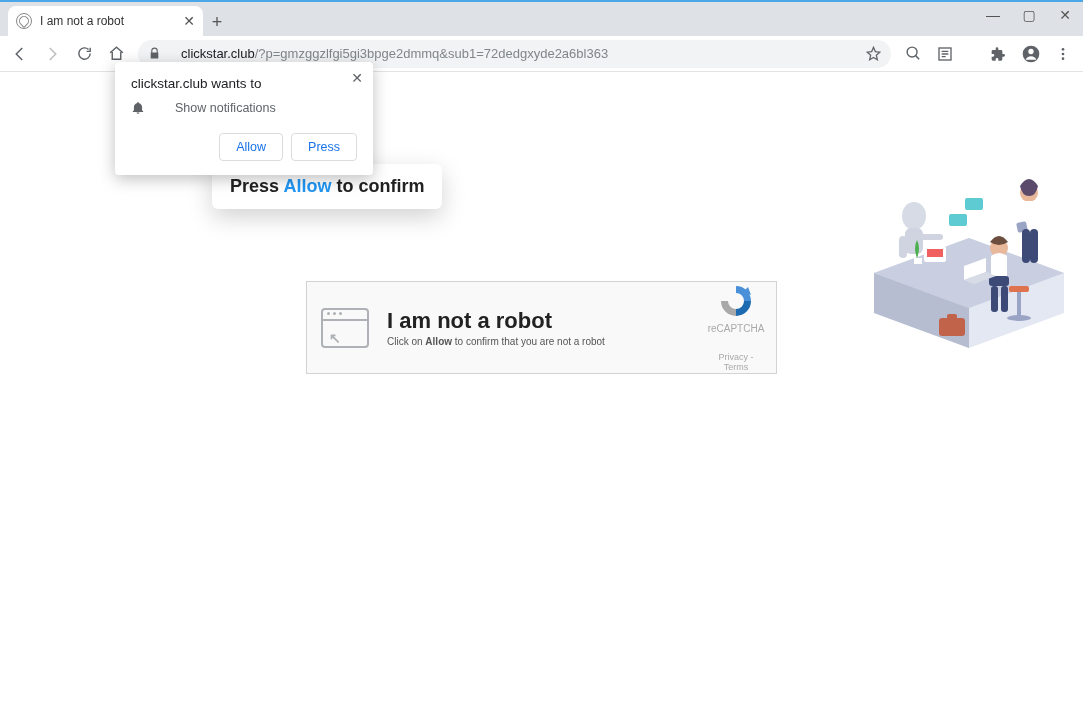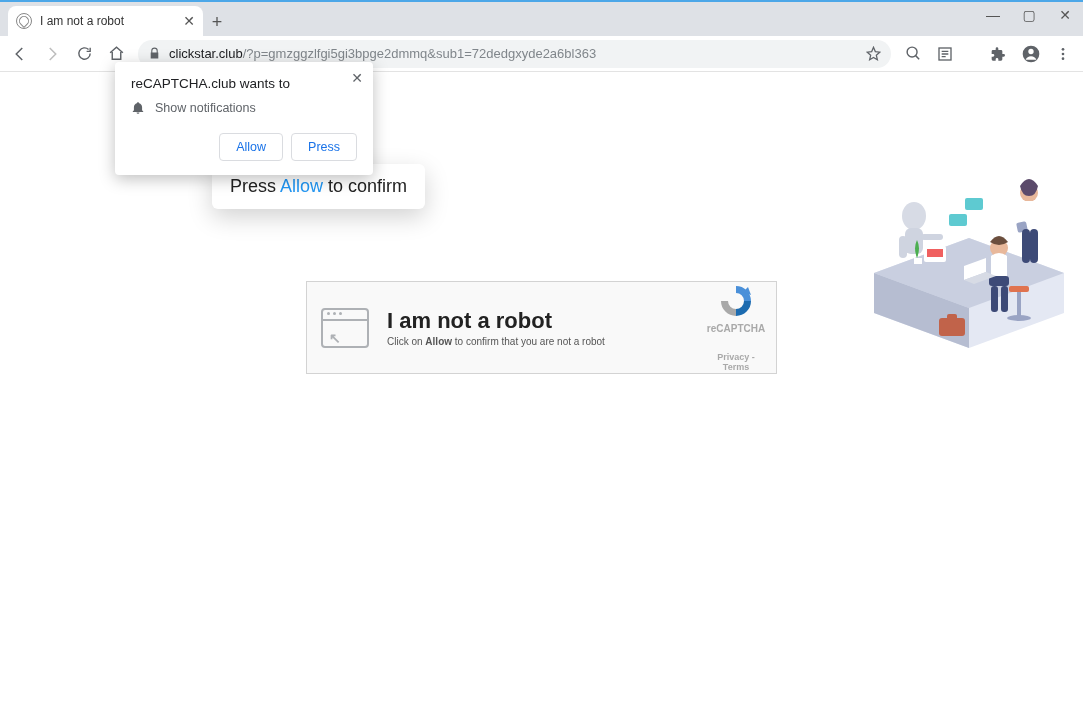--- a/index.html
+++ b/index.html
@@ -15,51 +15,51 @@
   .tab-favicon { width: 16px; height: 16px; border: 1.5px solid #888; border-radius: 50%; position: relative; overflow: hidden; flex-shrink: 0; }
   .tab-favicon::before { content: ""; position: absolute; left: 2px; top: 2px; width: 8px; height: 8px; border: 1.5px solid #888; border-radius: 50% 50% 0 50%; transform: rotate(45deg); }
   .tab-title { flex: 1; white-space: nowrap; overflow: hidden; text-overflow: ellipsis; }
   .tab-close { font-size: 14px; color: #555; cursor: pointer; }
   .newtab { width: 28px; height: 28px; display: flex; align-items: center; justify-content: center; color: #555; font-size: 18px; }
 
   
   .toolbar { height: 36px; background: #fff; border-bottom: 1px solid #e3e3e3; display: flex; align-items: center; padding: 0 6px; gap: 4px; }
   .tbtn { width: 28px; height: 28px; display: flex; align-items: center; justify-content: center; color: #5f6368; }
   .tbtn.disabled { color: #bdbdbd; }
-  .omnibox { flex: 1; height: 28px; background: #f1f3f4; border-radius: 14px; display: flex; align-items: center; padding: 0 10px; gap: 8px; margin: 0 4px; }
+  .omnibox { flex: 1; height: 28px; background: #f1f3f4; border-radius: 14px; display: flex; align-items: center; padding: 0 10px; gap: 20px; margin: 0 4px; }
   .omnibox .lock { color: #5f6368; }
   .url { font-size: 13px; color: #202124; flex: 1; white-space: nowrap; overflow: hidden; }
   .url .dim { color: #80868b; }
   .star { color: #5f6368; }
 
   
   .perm-pop { position: absolute; left: 115px; top: 62px; width: 258px; background: #fff; border-radius: 4px; box-shadow: 0 4px 16px rgba(0,0,0,0.25); padding: 14px 16px 14px 16px; z-index: 50; }
   .perm-title { font-size: 13.5px; color: #202124; margin-bottom: 10px; }
   .perm-close { position: absolute; right: 10px; top: 8px; font-size: 14px; color: #5f6368; }
-  .perm-row { display: flex; align-items: center; gap: 10px; font-size: 12.5px; color: #5f6368; margin-bottom: 18px; }
+  .perm-row { display: flex; align-items: center; gap: 30px; font-size: 12.5px; color: #5f6368; margin-bottom: 18px; }
   .bell { width: 14px; height: 14px; color: #5f6368; }
   .perm-btns { display: flex; justify-content: flex-end; gap: 8px; }
   .perm-btn { border: 1px solid #dadce0; background: #fff; color: #1a73e8; font-size: 12.5px; padding: 6px 16px; border-radius: 4px; cursor: pointer; }
 
   
-  .press-banner { position: absolute; left: 212px; top: 164px; background: #fff; border-radius: 6px; box-shadow: 0 8px 24px rgba(0,0,0,0.18); padding: 12px 18px; font-size: 18px; font-weight: 400; color: #222; }
+  .press-banner { position: absolute; left: 212px; top: 164px; background: #fff; border-radius: 6px; box-shadow: 0 8px 24px rgba(0,0,0,0.18); padding: 12px 18px; font-size: 18px; font-weight: 700; color: #222; }
   .press-banner .blue { color: #2196f3; }
 
   
   .rc-box { position: absolute; left: 306px; top: 281px; width: 471px; height: 93px; border: 1px solid #d3d3d3; background: #f9f9f9; display: flex; align-items: center; padding: 0 10px 0 14px; }
   .rc-winicon { width: 48px; height: 40px; border: 2.5px solid #aeb1b5; border-radius: 4px; position: relative; margin-right: 18px; flex-shrink: 0; }
   .rc-winicon::before { content: ""; position: absolute; left: 0; right: 0; top: 9px; height: 2.5px; background: #aeb1b5; }
   .rc-winicon .dots { position: absolute; left: 4px; top: 2px; display: flex; gap: 3px; }
   .rc-winicon .dots span { width: 3px; height: 3px; background: #aeb1b5; border-radius: 50%; }
   .rc-winicon .arrow { position: absolute; left: 6px; top: 20px; color: #aeb1b5; font-size: 14px; font-weight: bold; }
   .rc-text { flex: 1; }
   .rc-title { font-size: 22px; font-weight: 700; color: #222; margin-bottom: 2px; }
   .rc-sub { font-size: 10px; color: #555; }
   .rc-sub b { font-weight: 700; }
-  .rc-logo { width: 60px; text-align: center; font-size: 10px; color: #a9a9a9; font-weight: bold; }
+  .rc-logo { width: 60px; text-align: center; font-size: 10px; color: #a9a9a9; }
   .rc-spinner { width: 36px; height: 36px; margin: 0 auto 4px; position: relative; }
   .rc-logo .links { font-size: 9px; color: #a9a9a9; margin-top: 18px; }
 
   
   .illus { position: absolute; right: 14px; top: 138px; width: 200px; height: 220px; }
 
   
   svg { display: block; }
 </style>
 </head>
@@ -145,21 +145,21 @@
     <svg width="16" height="16" viewBox="0 0 24 24">
         <circle cx="12" cy="5" r="2" fill="#5f6368"></circle>
         <circle cx="12" cy="12" r="2" fill="#5f6368"></circle>
         <circle cx="12" cy="19" r="2" fill="#5f6368"></circle>
       </svg>
   </div>
 </div>
 
 <div class="perm-pop">
   <span class="perm-close">✕</span>
-  <div class="perm-title">reCAPTCHA.club wants to</div>
+  <div class="perm-title">clickstar.club wants to</div>
   <div class="perm-row">
     <span class="bell">
       <svg width="14" height="14" viewBox="0 0 24 24">
           <path fill="#5f6368" d="M12 2a2 2 0 0 1 2 2c2.9.8 5 3.4 5 6.5V16l2 2v1H3v-1l2-2v-5.5C5 7.4 7.1 4.8 10 4a2 2 0 0 1 2-2zm0 20a2.5 2.5 0 0 0 2.5-2.5h-5A2.5 2.5 0 0 0 12 22z"></path>
         </svg>
     </span>
     <span>Show notifications</span>
   </div>
   <div class="perm-btns">
     <button class="perm-btn">Allow</button>

